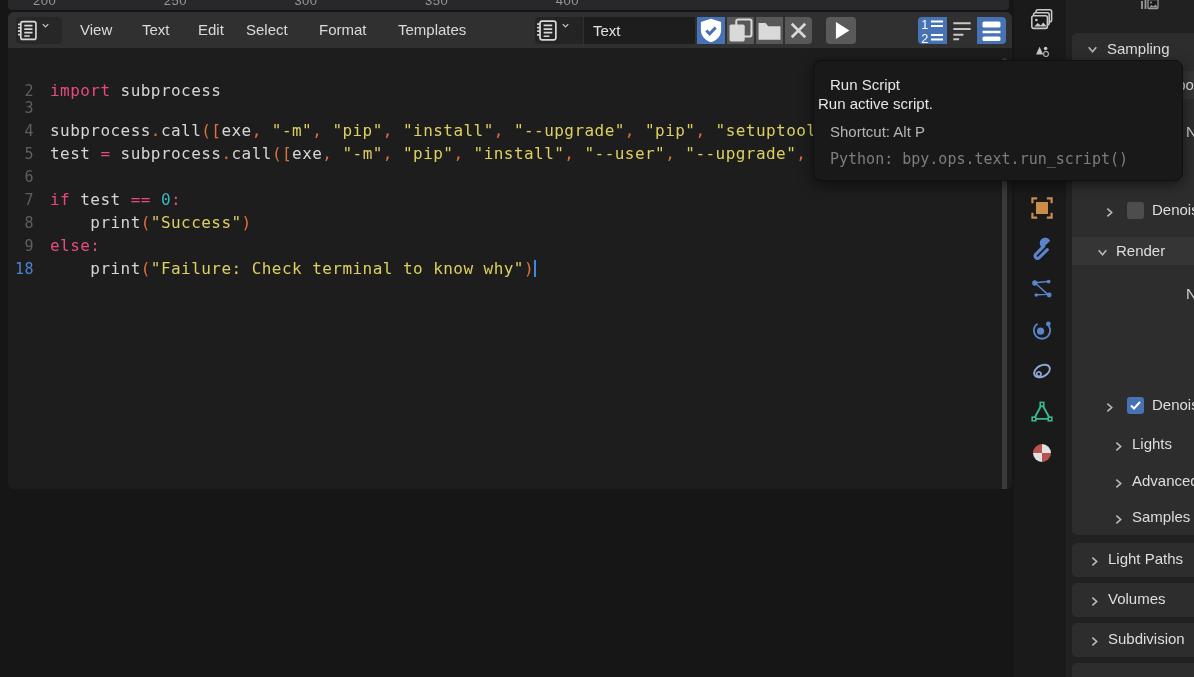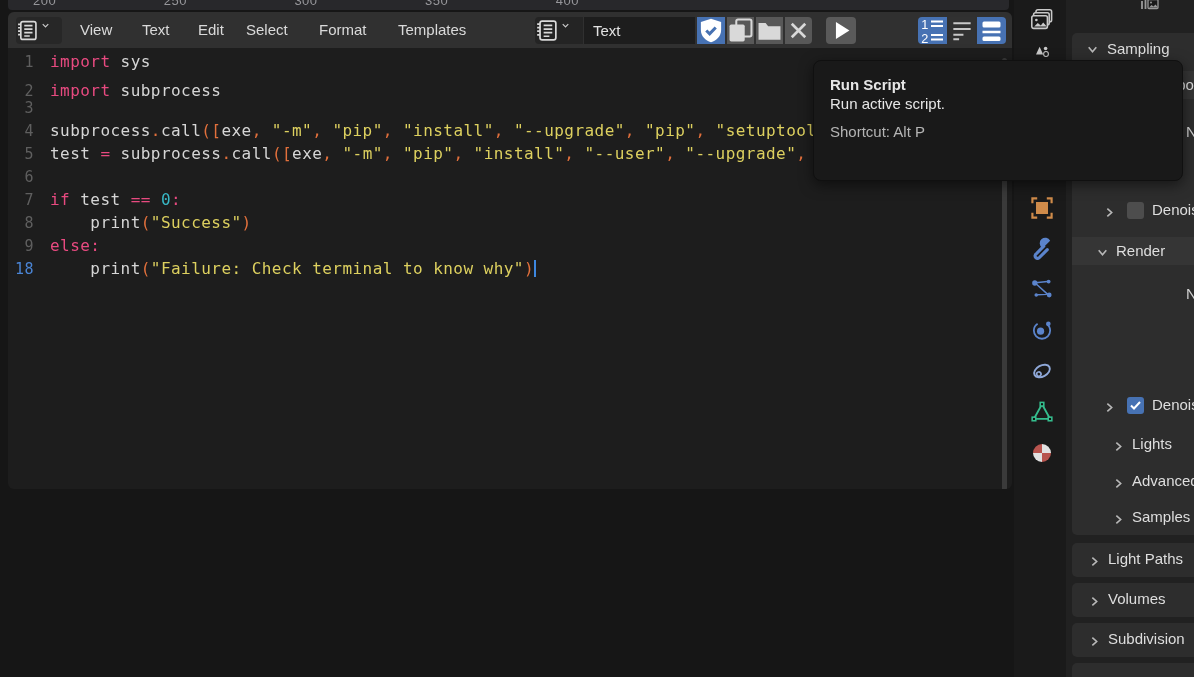--- a/index.html
+++ b/index.html
@@ -49,22 +49,22 @@
   .prow{position:absolute;font-size:15px;color:#dedede;white-space:nowrap;}
   .parrow{position:absolute;width:13px;height:13px;}
   .parrow svg{width:13px;height:13px;}
   .chk{position:absolute;width:17px;height:17px;border-radius:3px;background:#4d4d4d;}
   .chk.on{background:#4772b3;}
   .chk svg{width:17px;height:17px;}
 
   
   #tooltip{left:813px;top:60px;width:370px;height:121px;background:#191919;border:1px solid #101010;
            border-radius:8px;box-sizing:border-box;z-index:50;box-shadow:0 4px 14px rgba(0,0,0,.5);}
-  #tooltip .tt1{position:absolute;left:16px;top:13px;font-size:15px;color:#e6e6e6;line-height:21px;font-weight:bold;}
-  #tooltip .tt2{position:absolute;left:16px;top:34px;font-size:15px;color:#e6e6e6;}
+  #tooltip .tt1{position:absolute;left:16px;top:13px;font-size:15px;color:#e6e6e6;line-height:21px;}
+  #tooltip .tt2{position:absolute;left:4px;top:34px;font-size:15px;color:#e6e6e6;}
   #tooltip .tt3{position:absolute;left:16px;top:62px;font-size:15px;color:#b5b5b5;}
   #tooltip .tt4{position:absolute;left:16px;top:89px;font-size:15px;color:#7d7d7d;font-family:"DejaVu Sans Mono",monospace;}
 </style>
 </head>
 <body>
 
 <div id="root">
 
   <div id="ruler" class="abs">
       <span class="tick" style="left: 25px;">200</span>
@@ -324,33 +324,33 @@
       <div class="tog on" style="left:969px;border-radius:0 4px 4px 0;">
           <span style="display: block; width: 100%; height: 100%;"><svg viewBox="0 0 18 18" style="width: 100%; height: 100%;">
               <rect x="3" y="3" width="12" height="4" rx="1" fill="#fff"></rect>
               <path d="M3 10h12" stroke="#fff" stroke-width="1.6"></path>
               <rect x="3" y="13" width="12" height="3" rx="1" fill="#fff"></rect>
             </svg></span>
         </div>
     </div>
 
     <div id="code-area">
-        <div class="cline" style="top: 2px;"><span class="lnum">1</span><span class="ltxt"><span class="tk">import</span><span class="td"> sys</span></span></div>
         <div class="cline" style="top: 31px;"><span class="lnum">2</span><span class="ltxt"><span class="tk">import</span><span class="td"> subprocess</span></span></div>
         <div class="cline" style="top: 48px;"><span class="lnum">3</span><span class="ltxt"></span></div>
         <div class="cline" style="top: 71px;"><span class="lnum">4</span><span class="ltxt"><span class="td">subprocess</span><span class="tp">.</span><span class="td">call</span><span class="tp">([</span><span class="td">exe</span><span class="tp">, </span><span class="ts">"-m"</span><span class="tp">, </span><span class="ts">"pip"</span><span class="tp">, </span><span class="ts">"install"</span><span class="tp">, </span><span class="ts">"--upgrade"</span><span class="tp">, </span><span class="ts">"pip"</span><span class="tp">, </span><span class="ts">"setuptools"</span></span></div>
         <div class="cline" style="top: 94px;"><span class="lnum">5</span><span class="ltxt"><span class="td">test </span><span class="tk">=</span><span class="td"> subprocess</span><span class="tp">.</span><span class="td">call</span><span class="tp">([</span><span class="td">exe</span><span class="tp">, </span><span class="ts">"-m"</span><span class="tp">, </span><span class="ts">"pip"</span><span class="tp">, </span><span class="ts">"install"</span><span class="tp">, </span><span class="ts">"--user"</span><span class="tp">, </span><span class="ts">"--upgrade"</span><span class="tp">, </span></span></div>
         <div class="cline" style="top: 117px;"><span class="lnum">6</span><span class="ltxt"></span></div>
         <div class="cline" style="top: 140px;"><span class="lnum">7</span><span class="ltxt"><span class="tk">if</span><span class="td"> test </span><span class="tk">==</span><span class="td"> </span><span class="tn">0</span><span class="tk">:</span></span></div>
         <div class="cline" style="top: 163px;"><span class="lnum">8</span><span class="ltxt"><span class="td">    print</span><span class="tp">(</span><span class="ts">"Success"</span><span class="tp">)</span></span></div>
         <div class="cline" style="top: 186px;"><span class="lnum">9</span><span class="ltxt"><span class="tk">else:</span></span></div>
         <div class="cline" style="top: 209px;"><span class="lnum cur">18</span><span class="ltxt"><span class="td">    print</span><span class="tp">(</span><span class="ts">"Failure: Check terminal to know why"</span><span class="tp">)</span><span class="caret"></span></span></div>
       </div>
     <div id="ed-scroll"></div>
   </div>
 
   <div id="tooltip" class="abs">
     <div class="tt1">Run Script</div>
     <div class="tt2">Run active script.</div>
     <div class="tt3">Shortcut: Alt P</div>
+    <div class="tt4">Python: bpy.ops.text.run_script()</div>
   </div>
 
 </div>
 
 </body></html>

